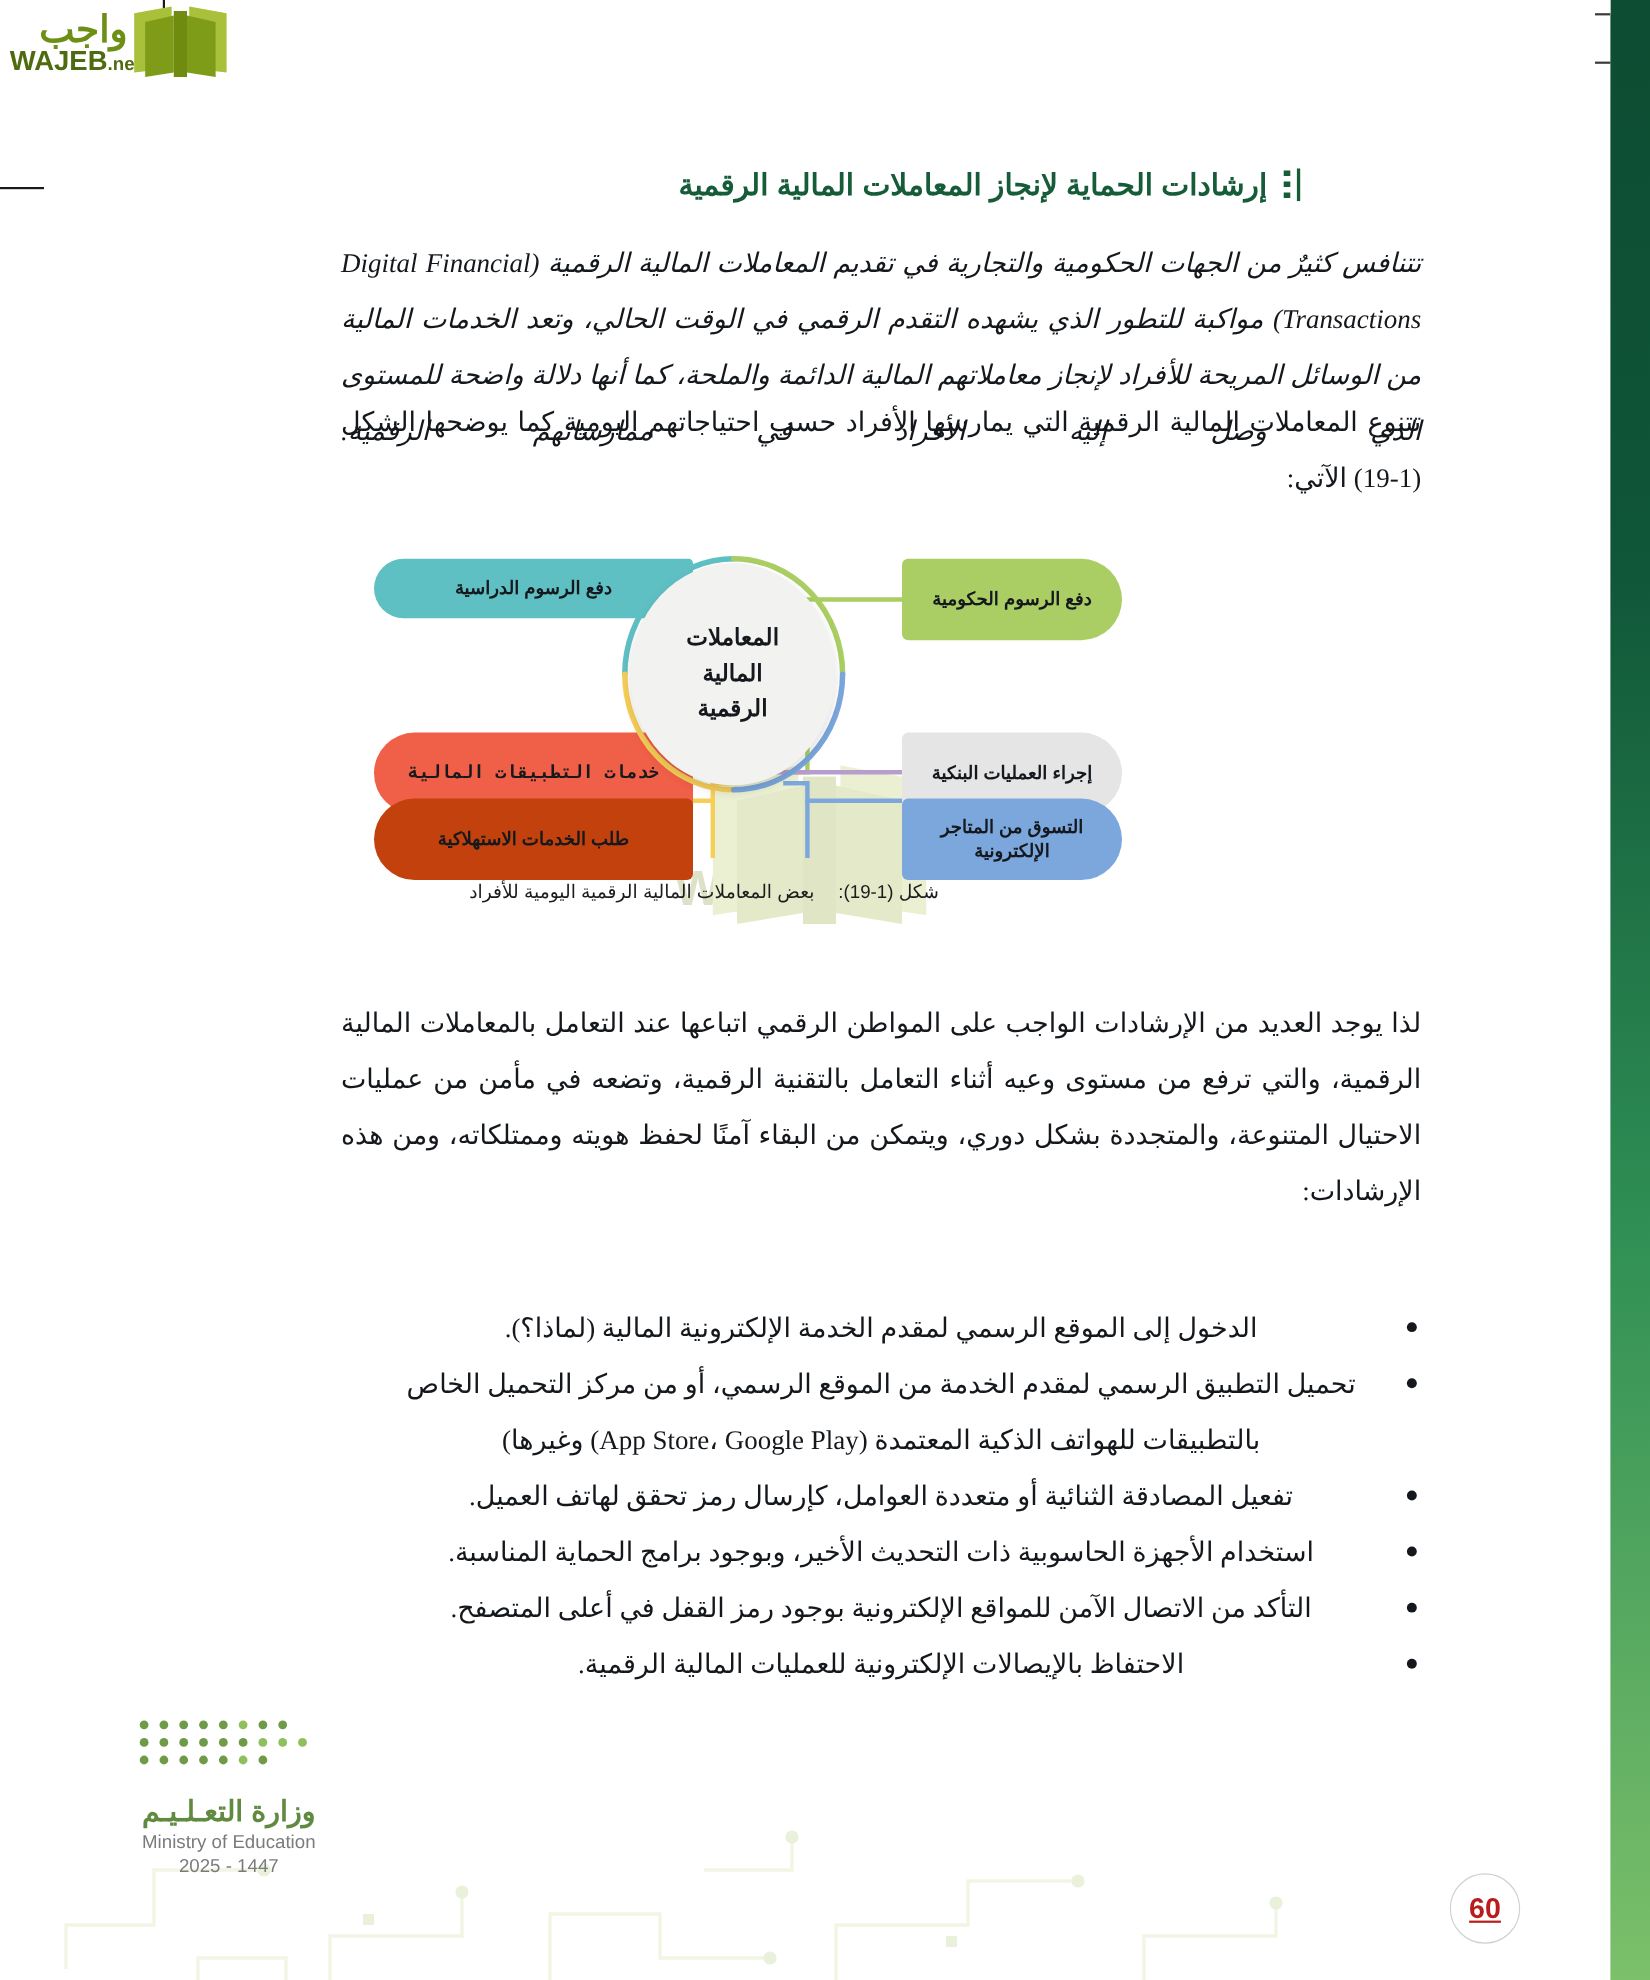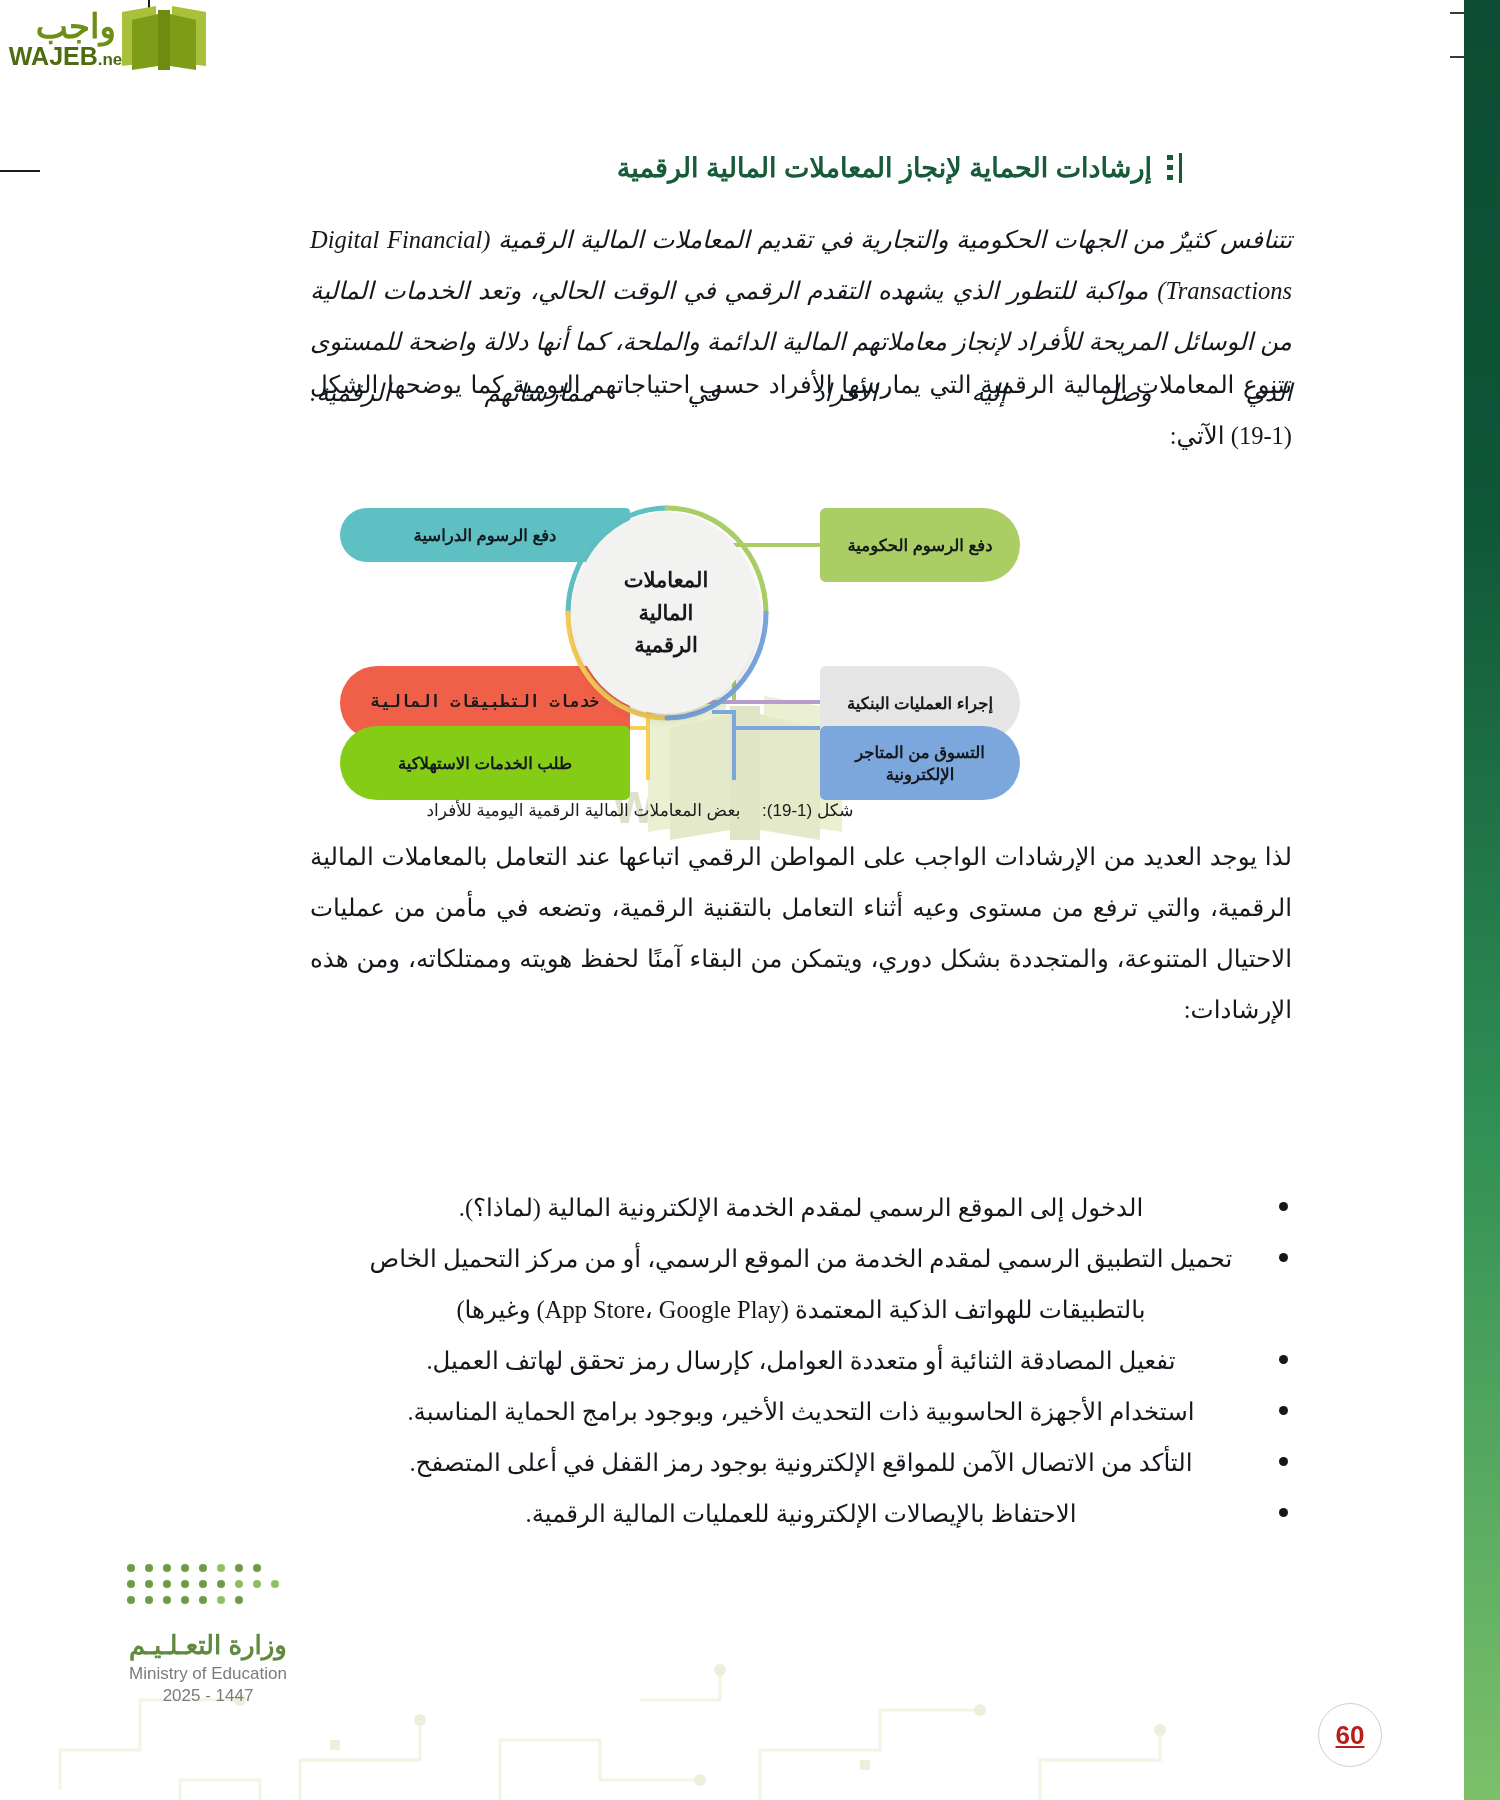--- a/index.html
+++ b/index.html
@@ -128,21 +128,21 @@
     font-size: 24.5px;
     line-height: 51px;
     color: #14181c;
     text-align: justify;
     text-align-last: justify;
     direction: rtl;
   }
   .para.last-right { text-align-last: right; }
   .p1 { top: 214px; font-style: italic; }
   .p2 { top: 359px; margin-left: 14px; }
-  .p3 { top: 831px; margin-left: 40px; }
+  .p3 { top: 905px; margin-left: 40px; }
 
   
   .bullets {
     position: absolute;
     right: 208px;
     width: 982px;
     direction: rtl;
   }
   .bullet {
     position: relative;
@@ -188,21 +188,21 @@
     padding: 4px 12px;
     direction: rtl;
   }
   
   .node.left  { border-radius: 40px 6px 6px 40px; }
   
   .node.right { border-radius: 6px 40px 40px 6px; }
 
   .n-teal   { background: #5fc0c4; }
   .n-red    { background: #f05f47; font-family: Liberation Mono, monospace; }
-  .n-yellow { background: #84cc16; }
+  .n-yellow { background: #c2410c; }
   .n-green  { background: #aace63; }
   .n-purple { background: #e5e5e5; }
   .n-blue   { background: #7ba7dd; }
 
   .center-circle {
     position: absolute;
     left: 243px;
     top: 72px;
     width: 186px;
     height: 202px;

